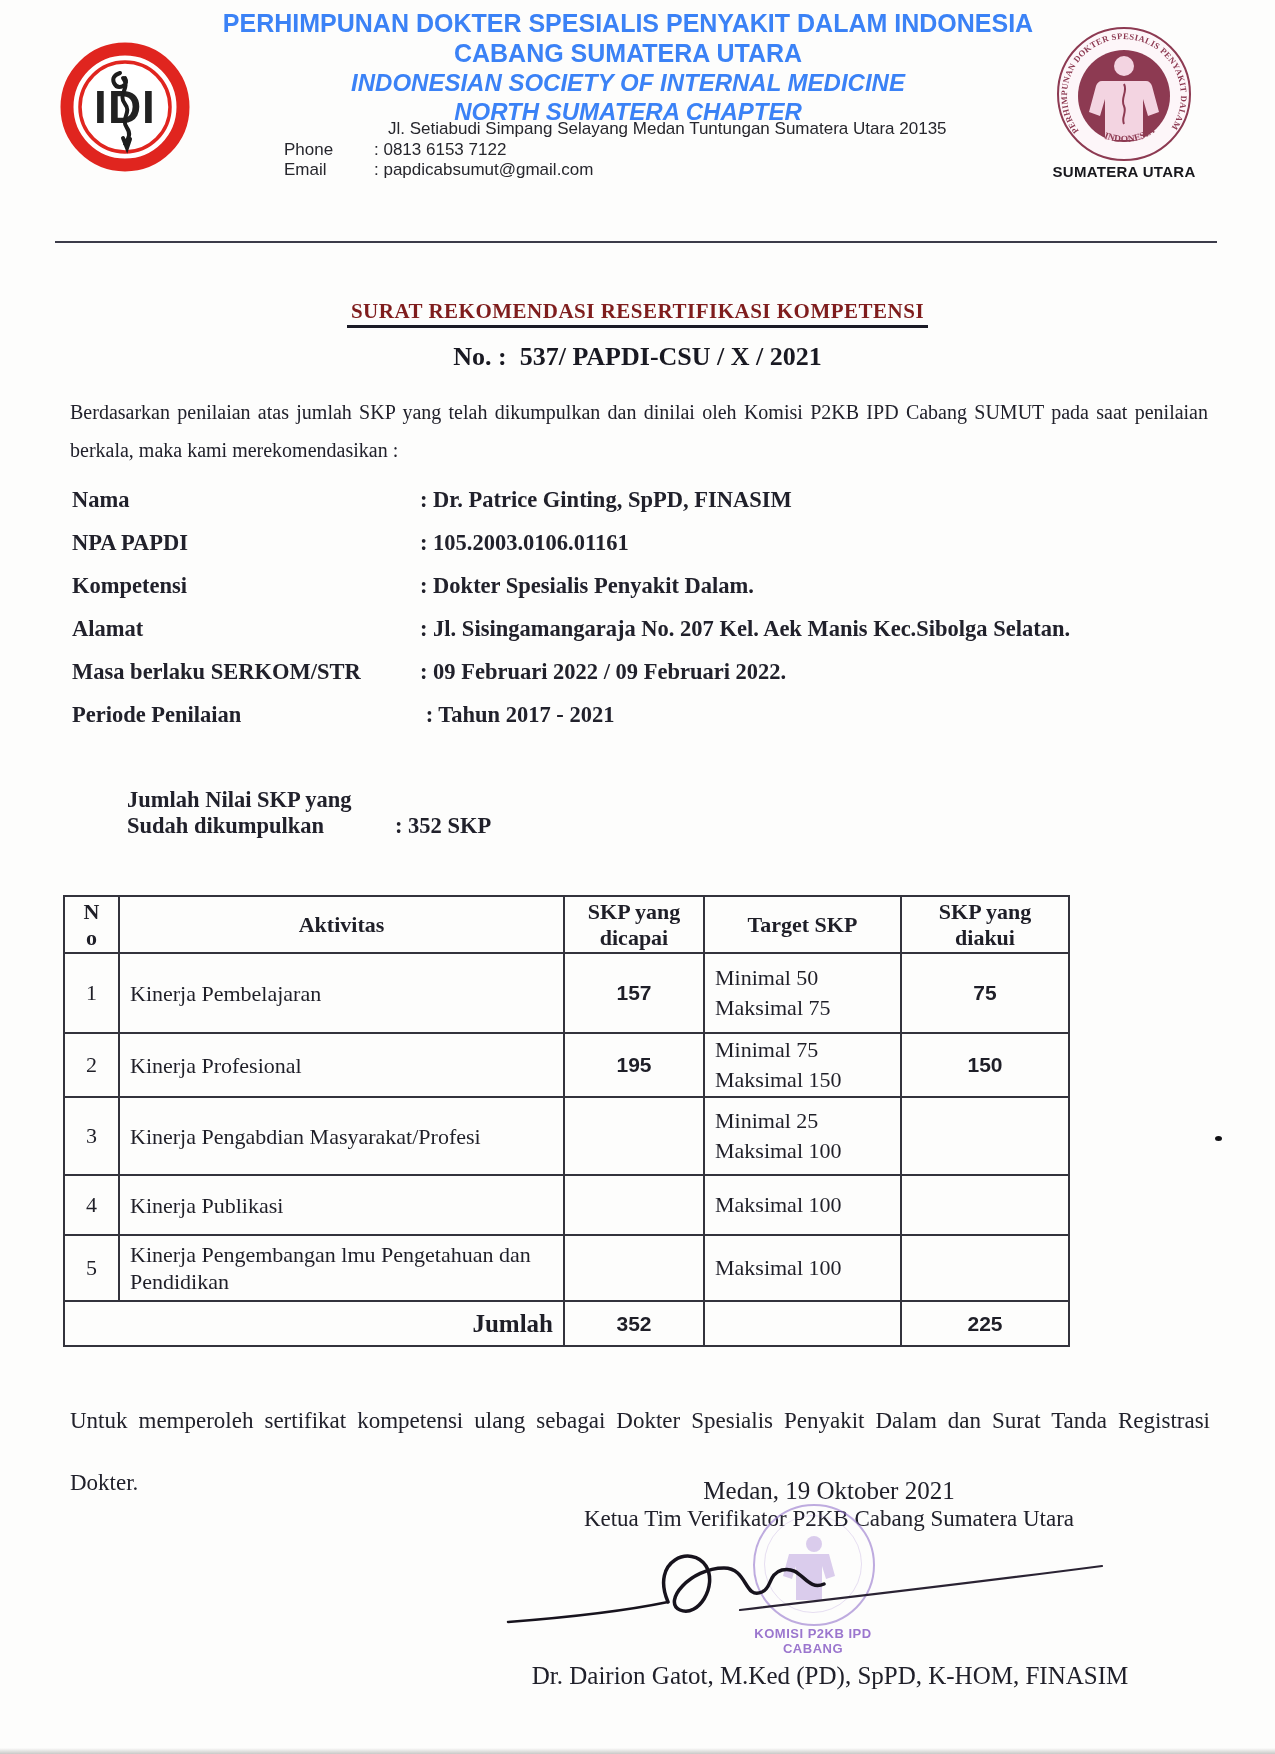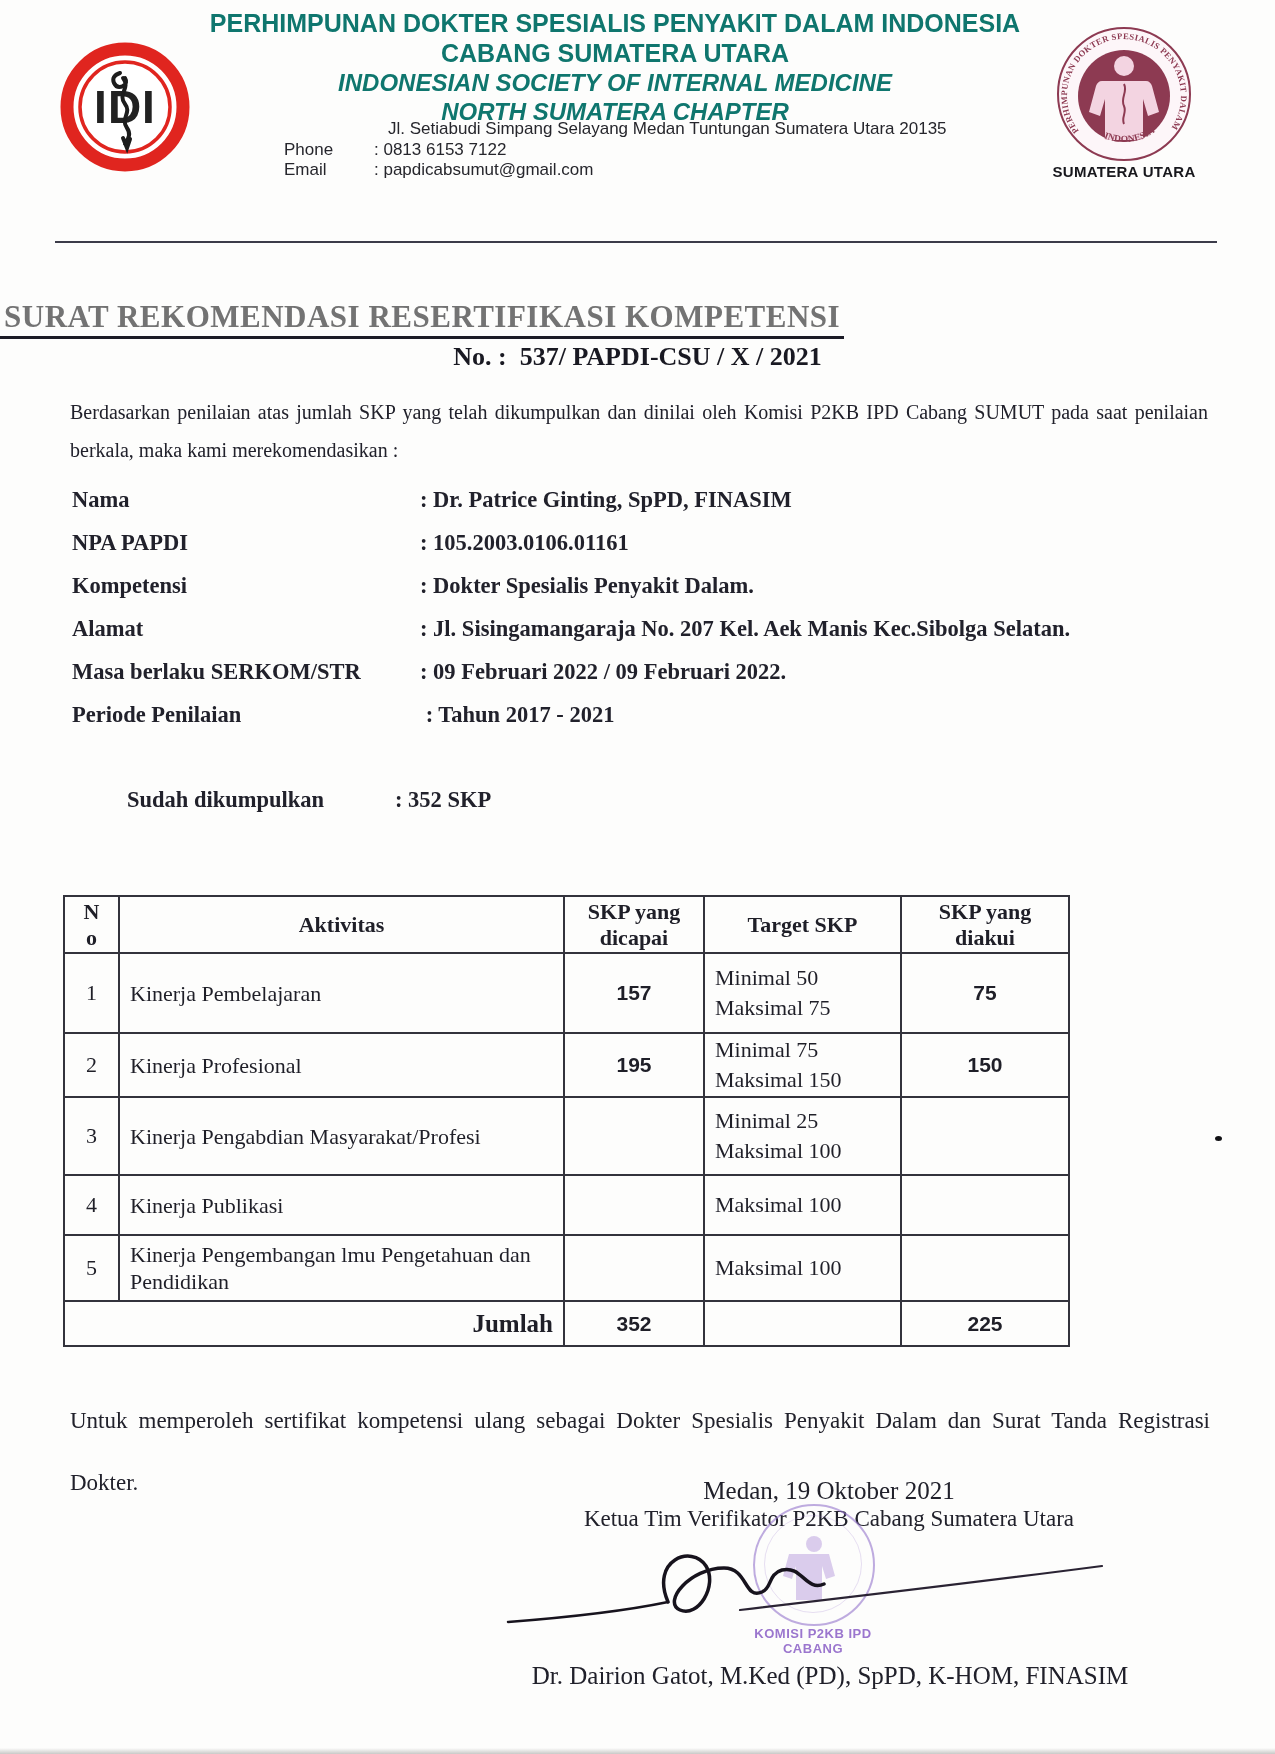--- a/index.html
+++ b/index.html
@@ -6,37 +6,37 @@
   .page{
     position:relative; width:1275px; height:1754px; margin:0 auto;
     background:#fdfdfc; overflow:hidden;
     font-family:"Liberation Serif","DejaVu Serif",serif; color:#21212b;
   }
   .sans{font-family:"Liberation Sans","DejaVu Sans",sans-serif;}
   .abs{position:absolute;}
 
   
   .idi-logo{left:60px; top:42px; width:130px; height:130px;}
-  .org-block{left:190px; top:8px; width:850px; text-align:center; color:#0f766e;}
+  .org-block{left:203px; top:8px; width:850px; text-align:center; color:#3b82f6;}
   .org-l1{font-size:25px; font-weight:bold; line-height:30px;}
   .org-l2{font-size:25px; font-weight:bold; line-height:30px;}
   .org-l3{font-size:24px; font-weight:bold; font-style:italic; line-height:29px;}
   .org-l4{font-size:24px; font-weight:bold; font-style:italic; line-height:29px;}
   .contact-block{left:284px; top:119px; font-size:17px; color:#26262c; line-height:20.5px;}
   .contact-row{display:flex;}
   .contact-label{width:90px; flex:0 0 90px;}
   .contact-indent{padding-left:104px;}
   .seal{left:1056px; top:26px; width:136px; height:136px;}
   .seal-caption{left:1043px; top:163px; width:162px; text-align:center;
     font-size:15px; font-weight:bold; color:#17171c; letter-spacing:.3px;}
   .header-rule{left:55px; top:241px; width:1162px; height:2px; background:#3c3c49;}
 
   
-  .title{left:0; top:299px; width:1275px; 
-    font-size:31px; font-weight:bold; letter-spacing:.5px; color:#737373;}
+  .title{left:0; top:299px; width:1275px; text-align:center;
+    font-size:21px; font-weight:bold; letter-spacing:.5px; color:#7f1d1d;}
   .title span{border-bottom:3px solid #1b1b26; padding:0 4px 2px 4px;}
   .number{left:0; top:342px; width:1275px; text-align:center;
     font-size:26px; font-weight:bold; white-space:pre; color:#191922;}
 
   
   .intro{left:70px; top:393px; width:1138px; font-size:20px; line-height:38px; text-align:justify;}
 
   
   .fields{left:72px; top:487px; width:1140px;}
   .field-row{display:flex; margin-bottom:17px; line-height:26px;}
@@ -163,20 +163,21 @@
       <span class="field-label">Masa berlaku SERKOM/STR</span>
       <span class="field-value">: 09 Februari 2022 / 09 Februari 2022.</span>
     </div>
     <div class="field-row">
       <span class="field-label">Periode Penilaian</span>
       <span class="field-value"> : Tahun 2017 - 2021</span>
     </div>
   </div>
 
   <div class="abs skp-summary">
+    <div>Jumlah Nilai SKP yang</div>
     <div class="skp-line2">
       <span class="lbl">Sudah dikumpulkan</span>
       <span>: 352 SKP</span>
     </div>
   </div>
 
   <table class="skp">
     <colgroup>
       <col style="width:55px">
         <col style="width:445px">

